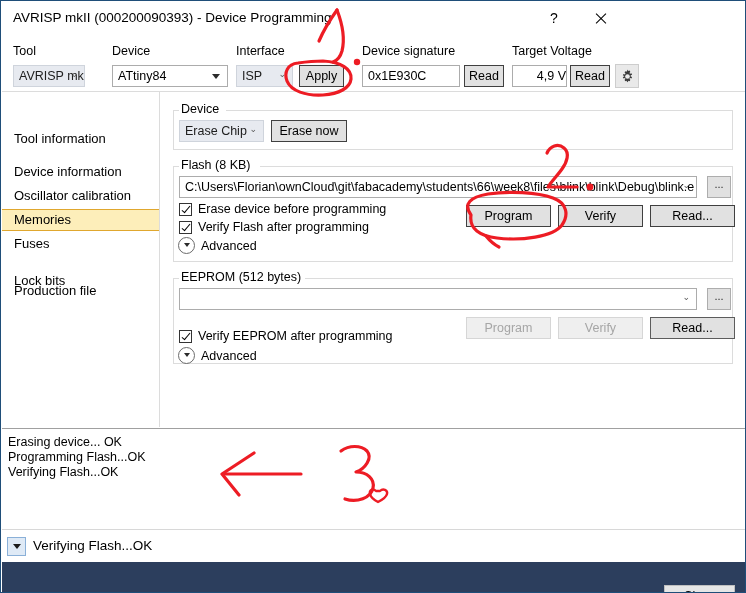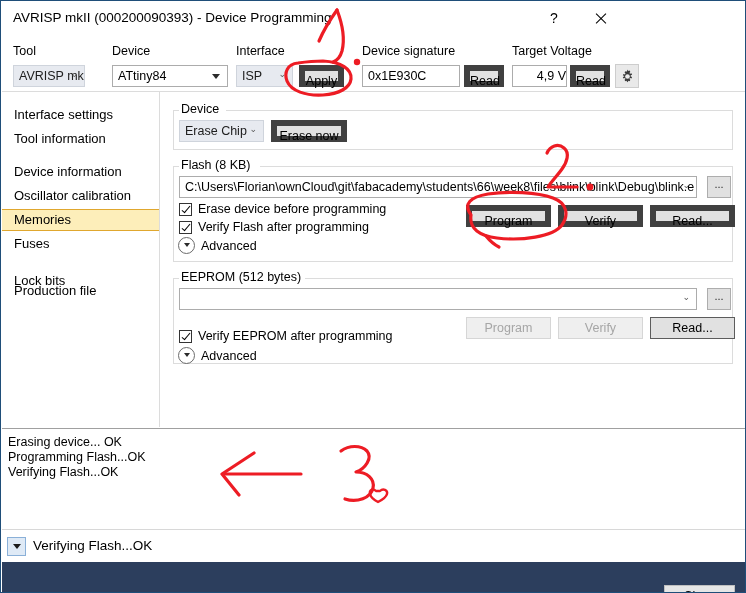--- a/index.html
+++ b/index.html
@@ -121,21 +121,21 @@
   .txtbox {
     background: #ffffff;
     border: 1px solid #acacac;
     padding-left: 5px;
     white-space: nowrap;
     overflow: hidden;
   }
   .txtbox.centered { padding-left: 16px; text-align: right; }
   .btn {
     background: #e1e1e1;
-    border: 6px solid #404040;
+    border: 1px solid #404040;
     text-align: center;
     color: #000;
     cursor: default;
     padding: 0;
   }
   .btn.disabled {
     background: #efefef;
     border: 1px solid #d6d6d6;
     color: #a6a6a6;
   }
@@ -398,21 +398,20 @@
 
     <div class="gear-btn" style="left:613px; top:30px;">
       <svg width="15" height="15" viewBox="0 0 16 16">
         <path fill="#3a3a3a" d="M8 0.6l1 1.5h0l1.4-.5.6 1.5-1 1.1.9.9 1.3-.6.7 1.5-1.5.7v1.2l1.5.7-.7 1.5-1.3-.6-.9.9 1 1.1-.6 1.5-1.4-.5-1 1.5h-.1l-1-1.5-1.4.5-.6-1.5 1-1.1-.9-.9-1.3.6-.7-1.5 1.5-.7V7.4l-1.5-.7.7-1.5 1.3.6.9-.9-1-1.1.6-1.5 1.4.5 1-1.5z"></path>
         <circle cx="8" cy="8" r="2.5" fill="#e9e9e9"></circle>
       </svg>
     </div>
   </div>
 
   <div class="sidebar">
-    <div class="side-item" style="top:12px;">Interface settings</div>
     <div class="side-item" style="top:36px;">Tool information</div>
     <div class="side-item" style="top:69px;">Device information</div>
     <div class="side-item" style="top:93px;">Oscillator calibration</div>
     <div class="side-item selected" style="top:117px;">Memories</div>
     <div class="side-item" style="top:141px;">Fuses</div>
     <div class="side-item" style="top:178px;">Lock bits</div>
     <div class="side-item" style="top:188px;">Production file</div>
   </div>
 
   <div class="main">

